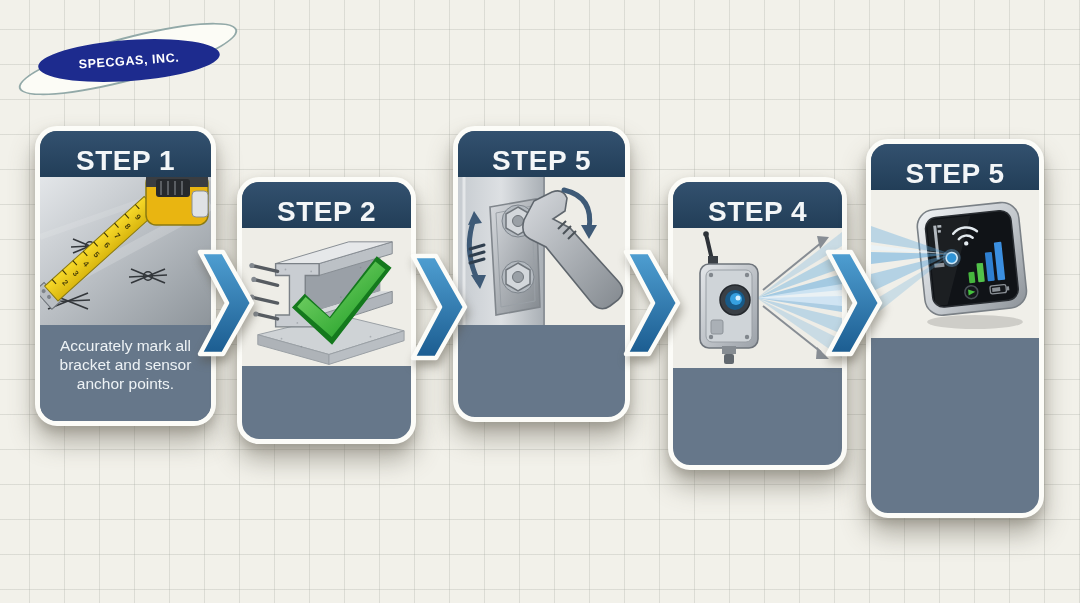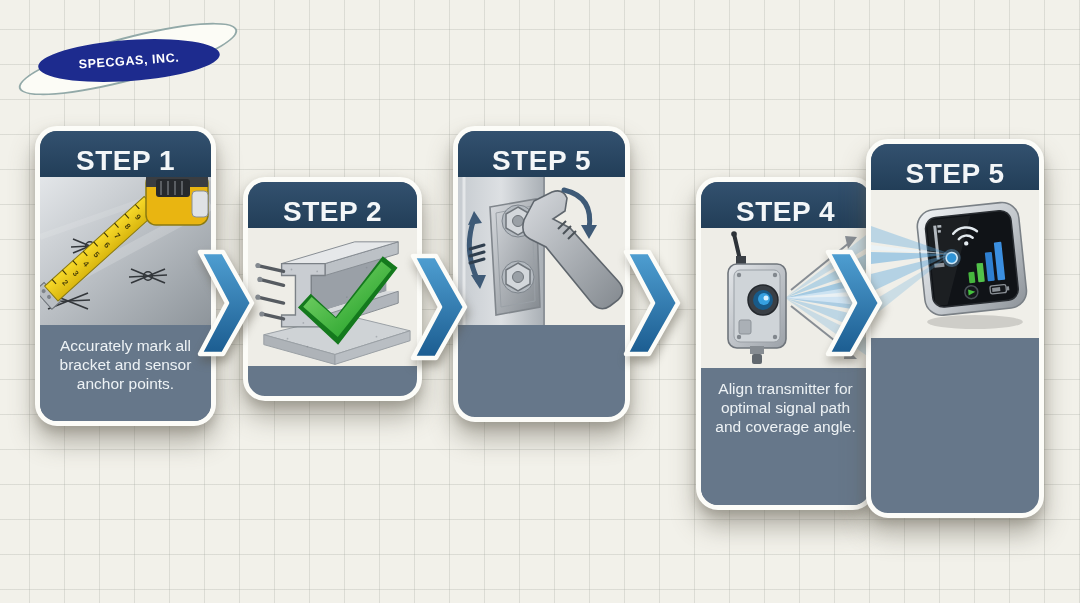--- a/index.html
+++ b/index.html
@@ -27,23 +27,23 @@
   }
   .logo-blue span{color:#fff;font-weight:bold;font-size:12.5px;letter-spacing:.6px;}
   
   .card{
     position:absolute;box-sizing:border-box;border:5px solid #fcfcf8;border-radius:22px;
     overflow:hidden;display:flex;flex-direction:column;background:#66778a;
     box-shadow:0 16px 26px rgba(95,90,78,.45),0 5px 10px rgba(95,90,78,.25);
     z-index:2;
   }
   .c1{left:35px;top:126px;width:181px;height:300px}
-  .c2{left:243px;top:177px;width:179px;height:224px}
+  .c2{left:237px;top:177px;width:179px;height:267px}
   .c3{left:453px;top:126px;width:177px;height:296px}
-  .c4{left:696px;top:177px;width:179px;height:333px}
+  .c4{left:668px;top:177px;width:179px;height:293px}
   .c5{left:866px;top:139px;width:178px;height:379px}
   .card-header{
     flex:0 0 46px;background:linear-gradient(#33516f,#223e58);
     color:#f3f6f8;font-weight:bold;font-size:28px;letter-spacing:.5px;
     display:flex;align-items:flex-end;justify-content:center;
   }
   .card-image{flex:0 0 148px;position:relative;background:#eeede7;}
   .c2 .card-image,.c4 .card-image{flex-basis:136px;}
   .card-image svg{display:block;width:100%;height:100%;}
   .card-text{
@@ -321,25 +321,20 @@
             <circle cx="74" cy="109" r="2.2"></circle>
           </g>
         <circle cx="62" cy="72" r="15" fill="#3a3f45" stroke="#23272c" stroke-width="1.5"></circle>
         <circle cx="62" cy="72" r="10" fill="#185a88"></circle>
         <circle cx="63" cy="71" r="6" fill="#36a0e0"></circle>
         <circle cx="65" cy="70" r="2.5" fill="#d6f0ff"></circle>
         <rect x="38" y="92" width="12" height="14" rx="2" fill="#aab0b6" stroke="#8d9399"></rect>
         <rect x="49" y="118" width="14" height="8" fill="#868c92"></rect>
         <rect x="51" y="126" width="10" height="10" rx="2" fill="#61686f"></rect>
       </svg>
-    </div>
-    <div class="card-text">
-      <span>Align transmitter for
-optimal signal path
-and coverage angle.</span>
     </div>
   </div>
 
   <div class="card c5">
     <div class="card-header">
       <span>STEP 5</span>
     </div>
     <div class="card-image">
       <svg viewBox="0 0 168 148" preserveAspectRatio="none">
         <defs>

